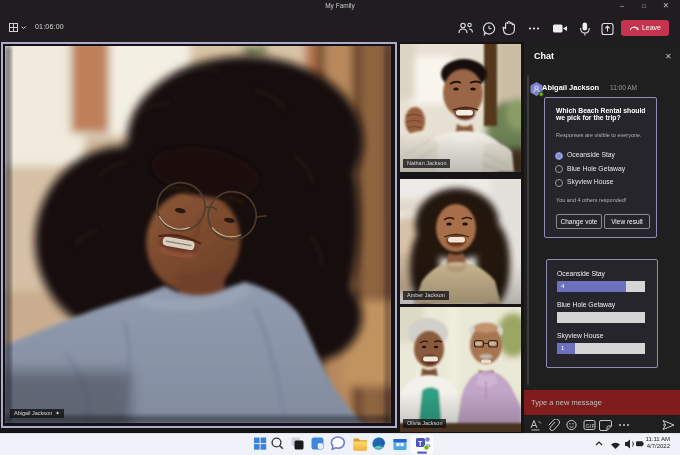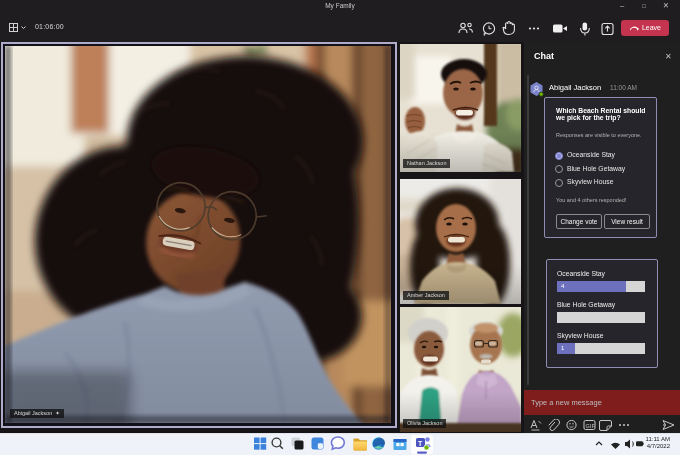--- a/index.html
+++ b/index.html
@@ -19,21 +19,21 @@
   #mainv svg{position:absolute;left:2px;top:2px;}
   .vlabel{background:rgba(17,17,17,.78);color:#d6d6d6;font-size:5.5px;line-height:9px;
           padding:0 4px;white-space:nowrap;}
   
   .thumb{left:400px;width:121px;background:#222;overflow:hidden;}
   
   #chat{left:524px;top:42px;width:156px;height:391px;background:#1f1f1f;}
   #chathead{left:10px;top:9px;font-size:9px;font-weight:bold;color:#fff;text-align:right;}
   #chatx{left:141px;top:10px;font-size:8px;color:#c0c0c0;}
   #scrollbar{left:3px;top:33px;width:2px;height:310px;background:#3c3c3c;border-radius:1px;}
-  #msghdr{left:25px;top:41px;font-size:7.5px;color:#fff;font-weight:normal;}
+  #msghdr{left:18px;top:41px;font-size:7.5px;color:#fff;font-weight:bold;}
   #msgtime{left:86px;top:42px;font-size:6.5px;color:#989898;}
   .card{background:#26252b;border:1px solid #8d8db5;border-radius:2px;}
   #pollcard{left:20px;top:55px;width:111px;height:139px;}
   #polltitle{left:11px;top:9px;font-size:6.8px;font-weight:bold;color:#fff;line-height:7px;width:98px;}
   #pollsub{left:11px;top:34px;font-size:5.5px;color:#b4b4b4;}
   .ropt{left:22px;font-size:6.8px;color:#e6e6e6;}
   .rcir{left:10px;width:6px;height:6px;border-radius:50%;border:1px solid #9a9a9a;}
   #pollresp{left:11px;top:99px;font-size:5.5px;color:#b4b4b4;}
   .pbtn{top:116px;height:13px;border:1px solid #8a8a8a;border-radius:2px;color:#f2f2f2;
         font-size:6.5px;line-height:13px;text-align:center;background:transparent;}

